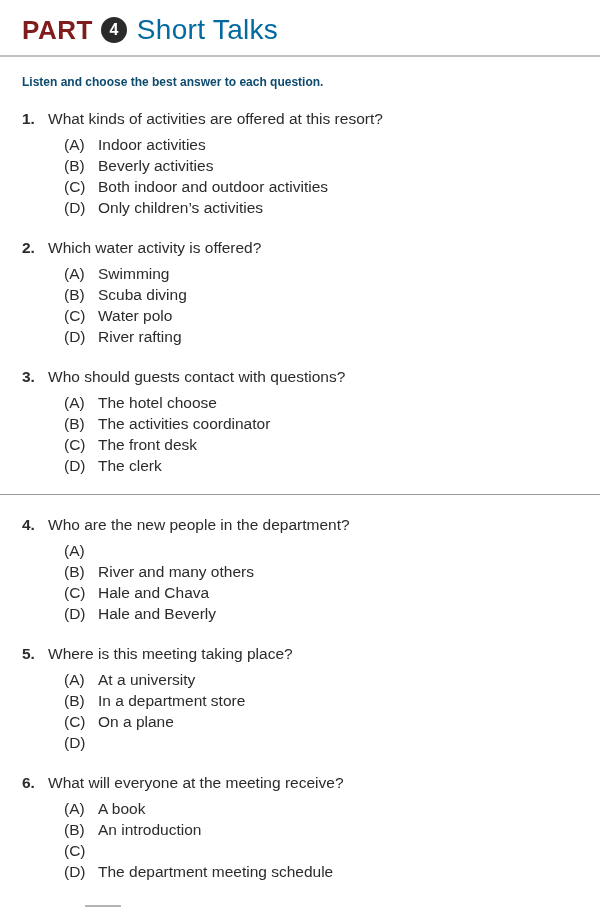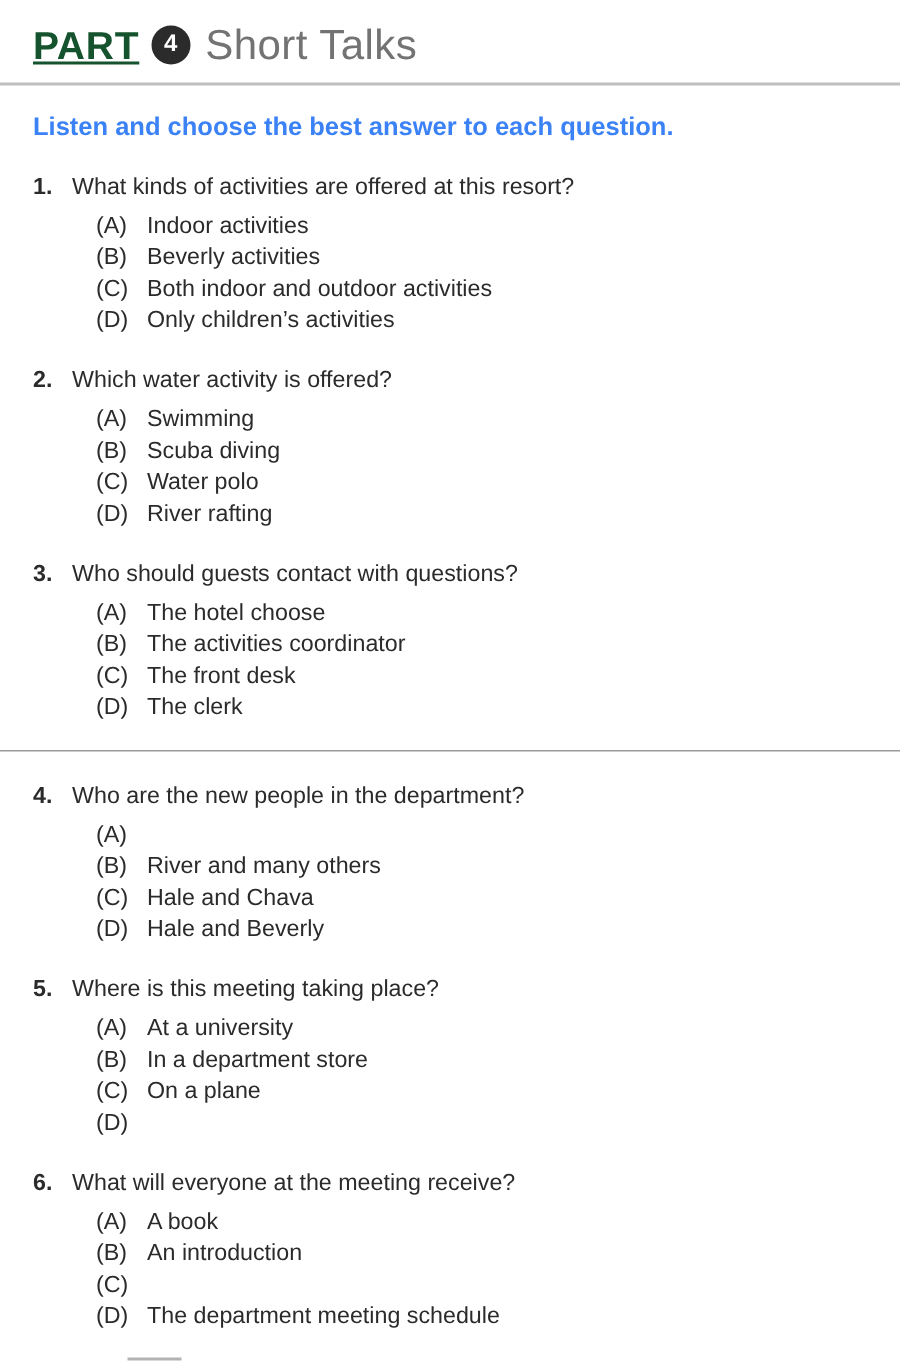--- a/index.html
+++ b/index.html
@@ -19,55 +19,54 @@
     padding: 14px 22px 0 22px;
   }
   
   .header-row {
     display: flex;
     align-items: center;
   }
   .part-label {
     font-size: 26px;
     font-weight: 800;
-    color: #14532d;
+    color: #7f1d1d;
     letter-spacing: 0.5px;
-    text-decoration: underline;
   }
   .part-badge {
     width: 26px;
     height: 26px;
     border-radius: 50%;
     background: #2b2b2b;
     color: #ffffff;
     font-size: 16px;
     font-weight: bold;
     display: flex;
     align-items: center;
     justify-content: center;
     margin: 0 10px 0 8px;
     flex: none;
   }
   .header-title {
     font-size: 28px;
     font-weight: 400;
-    color: #737373;
+    color: #0369a1;
     letter-spacing: 0.3px;
   }
   .header-rule {
     border: none;
     border-top: 2px solid #bfbfbf;
     margin: 9px -22px 0 -22px;
   }
   
   .instruction {
     margin-top: 18px;
-    font-size: 17px;
+    font-size: 12px;
     font-weight: bold;
-    color: #3b82f6;
+    color: #0c4a6e;
   }
   
   .question {
     margin-top: 20px;
   }
   .q-line {
     display: flex;
     font-size: 15.5px;
     line-height: 19px;
     color: #2b2b2b;

